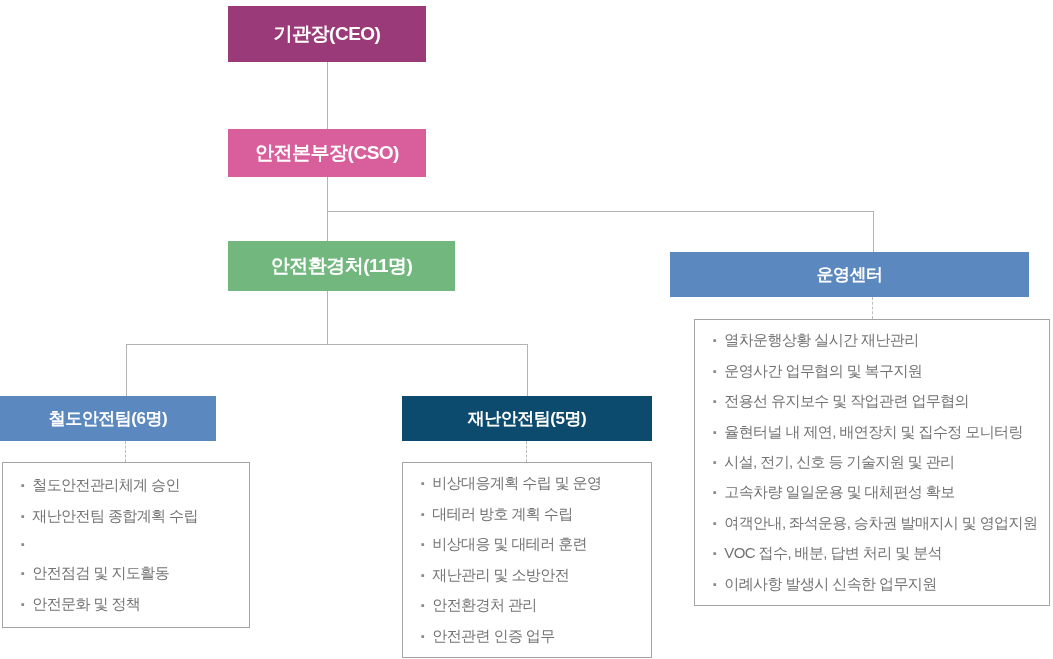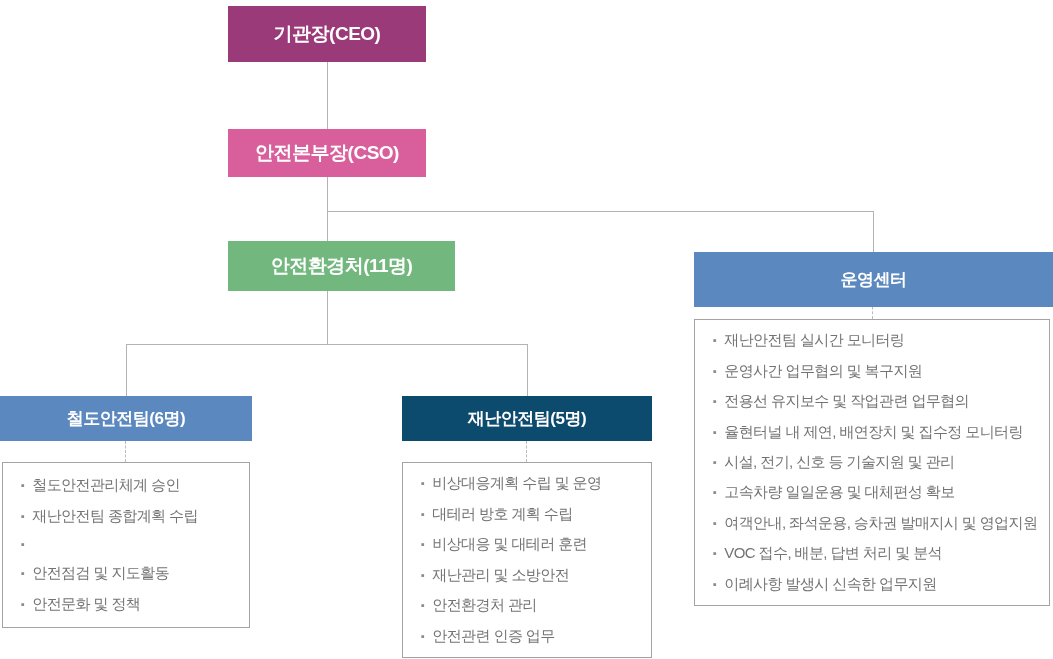--- a/index.html
+++ b/index.html
@@ -9,23 +9,23 @@
   }
   .org-box{
     position:absolute;display:flex;align-items:center;justify-content:center;
     color:#ffffff;font-weight:bold;text-align:center;letter-spacing:-0.5px;
   }
   .box-lg{font-size:19px;}
   .box-sm{font-size:17px;}
   .box-ceo {left:228px;top:6px;  width:198px;height:56px;background:#9a3a78;}
   .box-cso {left:228px;top:129px;width:198px;height:48px;background:#d95f9c;}
   .box-dept{left:228px;top:241px;width:227px;height:50px;background:#72b87e;}
-  .box-team1{left:0px;  top:396px;width:252px;height:45px;background:#5b88be;}
+  .box-team1{left:0px;  top:396px;width:216px;height:45px;background:#5b88be;}
   .box-team2{left:402px;top:396px;width:250px;height:45px;background:#0c4a6e;}
-  .box-center{left:694px;top:252px;width:359px;height:55px;background:#5b88be;}
+  .box-center{left:670px;top:252px;width:359px;height:45px;background:#5b88be;}
 
   .line{position:absolute;background:#b3b3b3;}
   .vline{width:1px;}
   .hline{height:1px;}
   .dashed{position:absolute;width:0;border-left:1px dashed #bcbcbc;background:none;}
 
   .panel{
     position:absolute;background:#ffffff;border:1px solid #a3a3a3;box-sizing:border-box;
   }
   .panel ul{
@@ -117,21 +117,21 @@
           <span class="bullet">▪</span>
           <span>안전관련 인증 업무</span>
         </li>
     </ul>
   </div>
 
   <div class="panel p-right">
     <ul>
       <li>
           <span class="bullet">▪</span>
-          <span>재난안전팀 실시간 모니터링</span>
+          <span>열차운행상황 실시간 재난관리</span>
         </li>
       <li>
           <span class="bullet">▪</span>
           <span>운영사간 업무협의 및 복구지원</span>
         </li>
       <li>
           <span class="bullet">▪</span>
           <span>전용선 유지보수 및 작업관련 업무협의</span>
         </li>
       <li>

